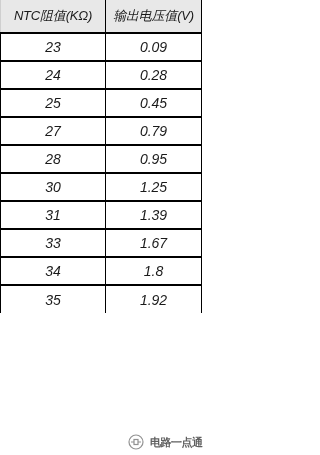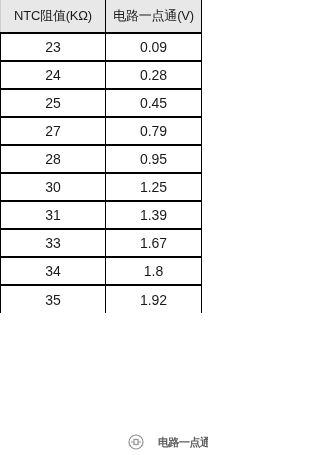--- a/index.html
+++ b/index.html
@@ -19,20 +19,21 @@
     height: 455px;
     background: #ffffff;
     overflow: hidden;
   }
   table.ntc-table {
     border-collapse: collapse;
     table-layout: fixed;
     width: 201px;
     margin: 0;
     border-spacing: 0;
+    font-style: italic;
   }
   table.ntc-table col.col-res { width: 105px; }
   table.ntc-table col.col-vol { width: 96px; }
 
   table.ntc-table th,
   table.ntc-table td {
     border-left: 1px solid #000000;
     border-right: 1px solid #000000;
     border-bottom: 2px solid #000000;
     border-top: 0;
@@ -68,21 +69,21 @@
   
   #watermark {
     position: absolute;
     left: 128px;
     top: 431px;
     width: 76px;
     height: 22px;
     pointer-events: none;
     display: flex;
     align-items: center;
-    gap: 14px;
+    gap: 6px;
     opacity: 0.82;
   }
   #watermark .wm-logo {
     width: 16px;
     height: 16px;
     flex: 0 0 16px;
     position: relative;
   }
   #watermark .wm-logo svg { display: block; }
   #watermark .wm-text {
@@ -101,21 +102,21 @@
 <div id="table-wrap">
 
   <table class="ntc-table">
     <colgroup>
       <col class="col-res">
       <col class="col-vol">
     </colgroup>
     <thead>
       <tr>
         <th class="th-first">NTC阻值(KΩ)</th>
-        <th>电路一点通(V)</th>
+        <th>输出电压值(V)</th>
       </tr>
     </thead>
     <tbody id="table-body">
         <tr>
           <td>23</td>
           <td>0.09</td>
         </tr>
         <tr>
           <td>24</td>
           <td>0.28</td>

